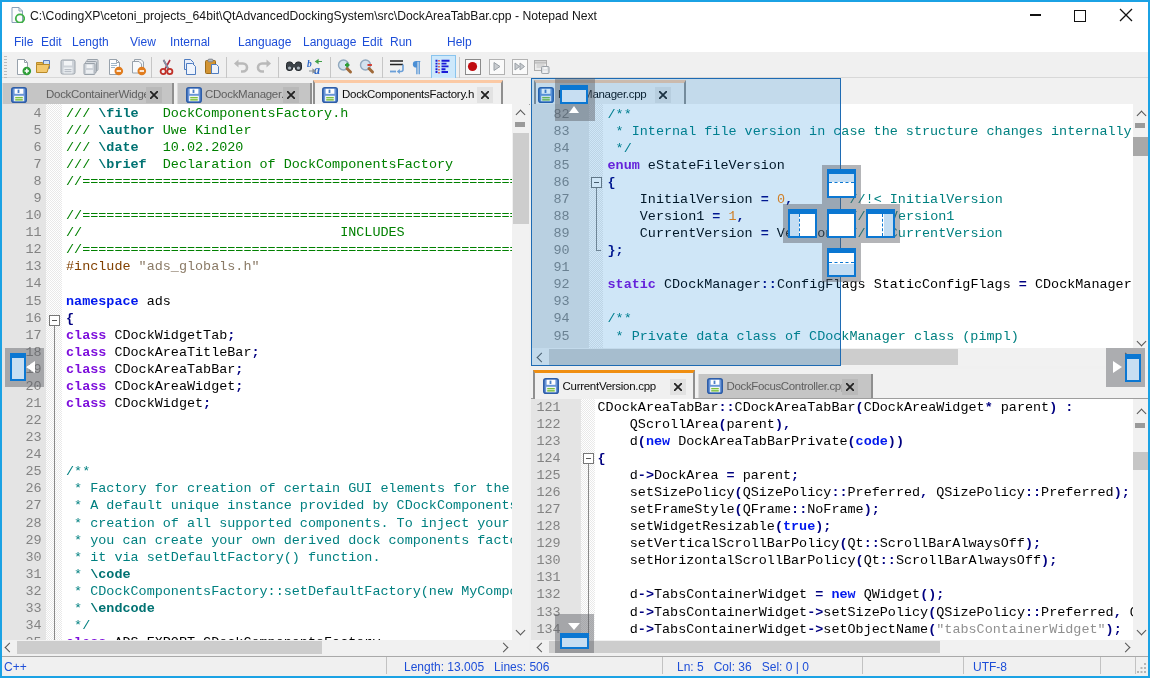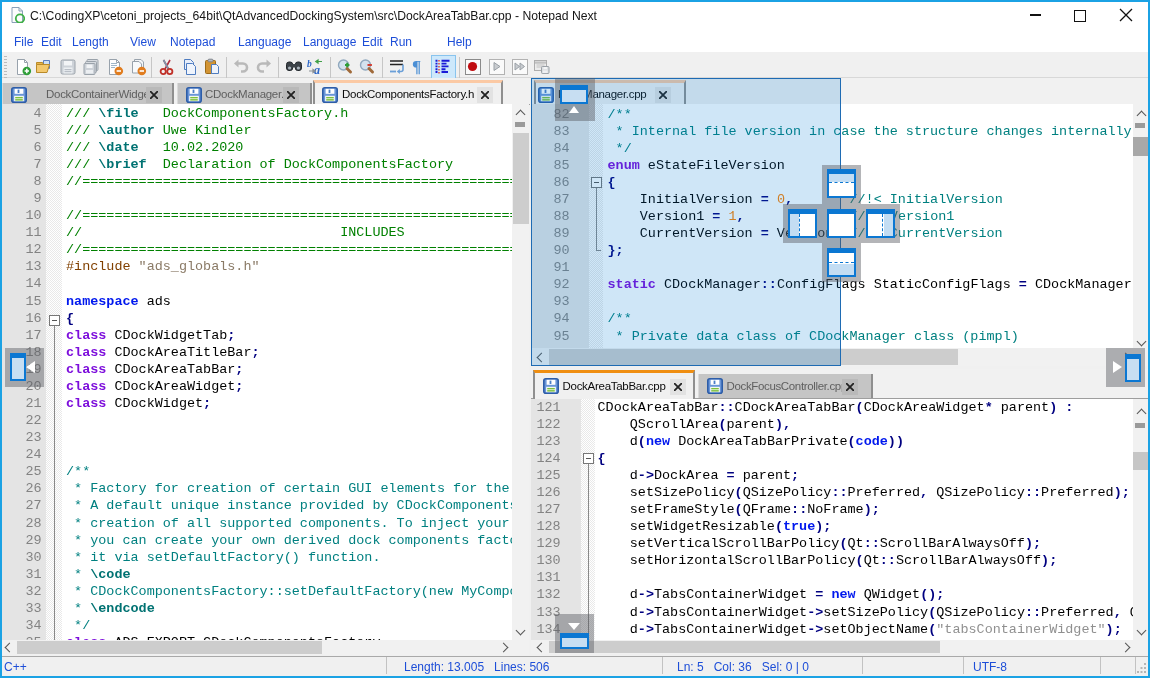--- a/index.html
+++ b/index.html
@@ -56,21 +56,21 @@
 <div class="abs" style="left:1074px;top:9.5px;width:10px;height:10px;border:1.2px solid #111"></div>
 <svg class="abs" style="left:1119px;top:8px" width="14" height="14" viewBox="0 0 14 14">
     <path d="M1 1l12 12M13 1l-12 12" stroke="#111" stroke-width="1.3"></path>
   </svg>
 
 <div class="abs" style="left:0;top:30px;width:1150px;height:22px;background:#fff"></div>
 <div class="abs ui" style="left:14px;top:35px">File</div>
 <div class="abs ui" style="left:41px;top:35px">Edit</div>
 <div class="abs ui" style="left:72px;top:35px">Length</div>
 <div class="abs ui" style="left:130px;top:35px">View</div>
-<div class="abs ui" style="left:170px;top:35px">Notepad</div>
+<div class="abs ui" style="left:170px;top:35px">Internal</div>
 <div class="abs ui" style="left:238px;top:35px">Language</div>
 <div class="abs ui" style="left:303px;top:35px">Language</div>
 <div class="abs ui" style="left:362px;top:35px">Edit</div>
 <div class="abs ui" style="left:390px;top:35px">Run</div>
 <div class="abs ui" style="left:447px;top:35px">Help</div>
 
 <div class="abs" style="left:0;top:52px;width:1150px;height:27px;background:#f0f0f0"></div>
 <div class="abs" style="left:0;top:77.2px;width:1150px;height:1px;background:#d8d8d8"></div>
 <div class="abs" style="left:4px;top:56px;width:3px;height:22px;background:repeating-linear-gradient(0deg,#bbb 0 1px,transparent 1px 3px)"></div>
 
@@ -406,21 +406,21 @@
 <div class="arr lf" style="left:538px;top:353.5px"></div>
 <div class="thumb" style="left:549px;top:349px;width:409px;height:15.5px"></div>
 <div class="arr rt" style="left:1122px;top:353.5px"></div>
 
 <div class="abs" style="left:531px;top:368.5px;width:617px;height:30.4px;background:#f1f1f1"></div>
 <div class="abs" style="left:531px;top:397.8px;width:617px;height:1px;background:#9e9e9e"></div>
 <div class="tab" style="left:533px;top:370px;width:161.5px;height:28.8px;background:#f0f0f0;border-top:3px solid #ef8e11;border-left:2px solid #8f8f8f;border-right:2px solid #8f8f8f"></div>
 <svg class="abs" style="left:543px;top:378px" width="16" height="16">
     <use href="#flop"></use>
   </svg>
-<div class="abs tabtxt" style="left:562.5px;top:379.5px;color:#0b0b0b">DockAreaTabBar.cpp</div>
+<div class="abs tabtxt" style="left:562.5px;top:379.5px;color:#0b0b0b">CurrentVersion.cpp</div>
 <div class="abs" style="left:670px;top:378.5px;width:16px;height:16px;background:#e2e2e2"></div>
 <svg class="abs" style="left:674px;top:382.5px" width="8" height="8">
     <use href="#xg"></use>
   </svg>
 <div class="tab" style="left:698px;top:374px;width:175px;height:23.8px;background:#c5c5c5;border-left:1px solid #dadada;border-right:2px solid #8f8f8f"></div>
 <svg class="abs" style="left:707px;top:378px" width="16" height="16">
     <use href="#flop"></use>
   </svg>
 <div class="abs tabtxt" style="left:726.5px;top:379.5px;color:#5f5f5f;letter-spacing:-0.35px">DockFocusController.cpp</div>
 <div class="abs" style="left:842px;top:378.5px;width:16px;height:16px;background:#b9b9b9"></div>

